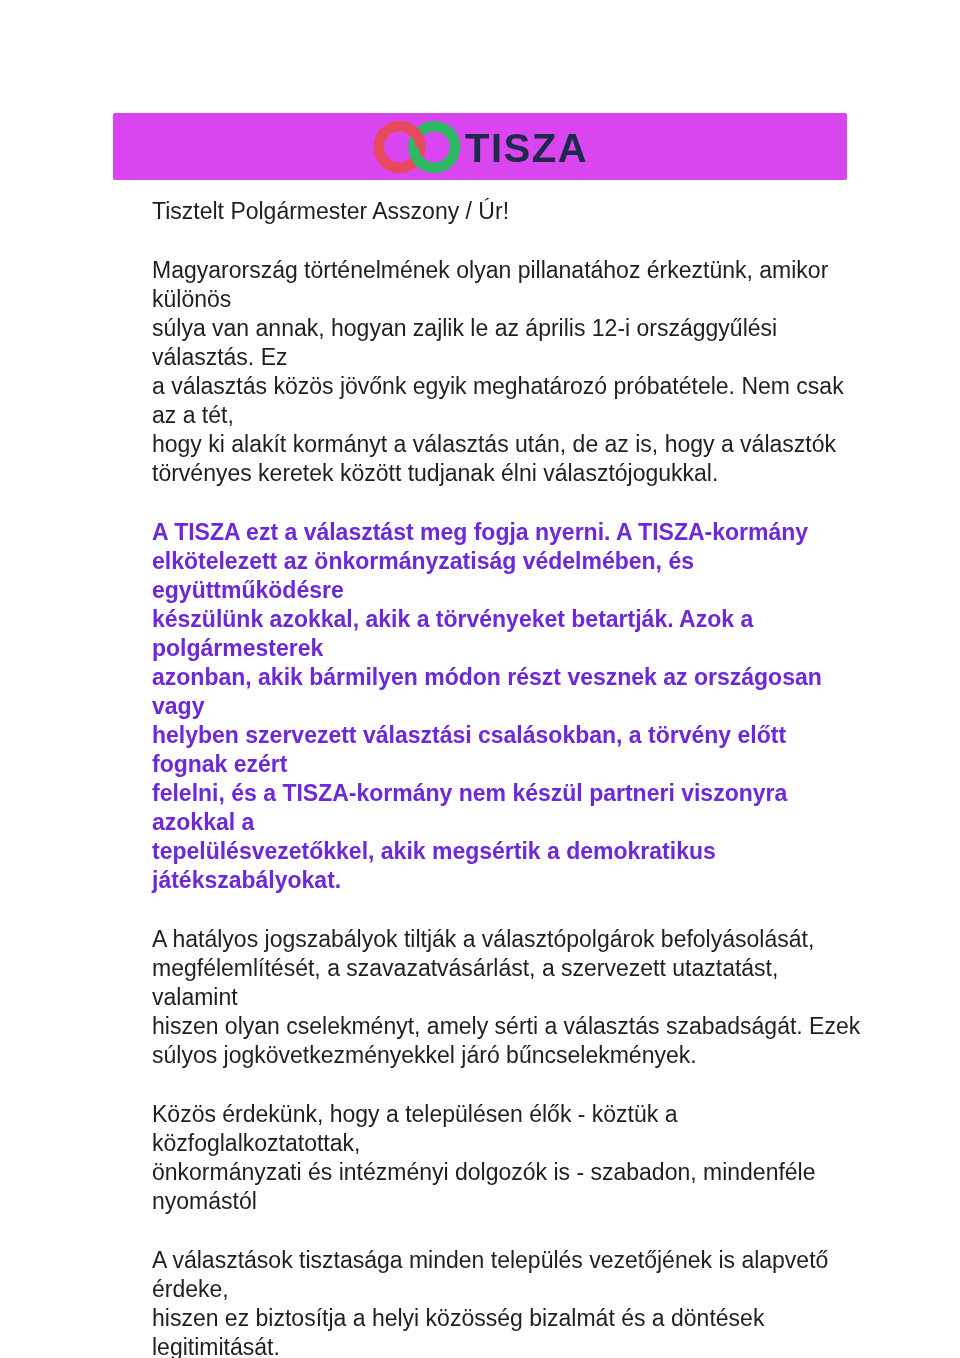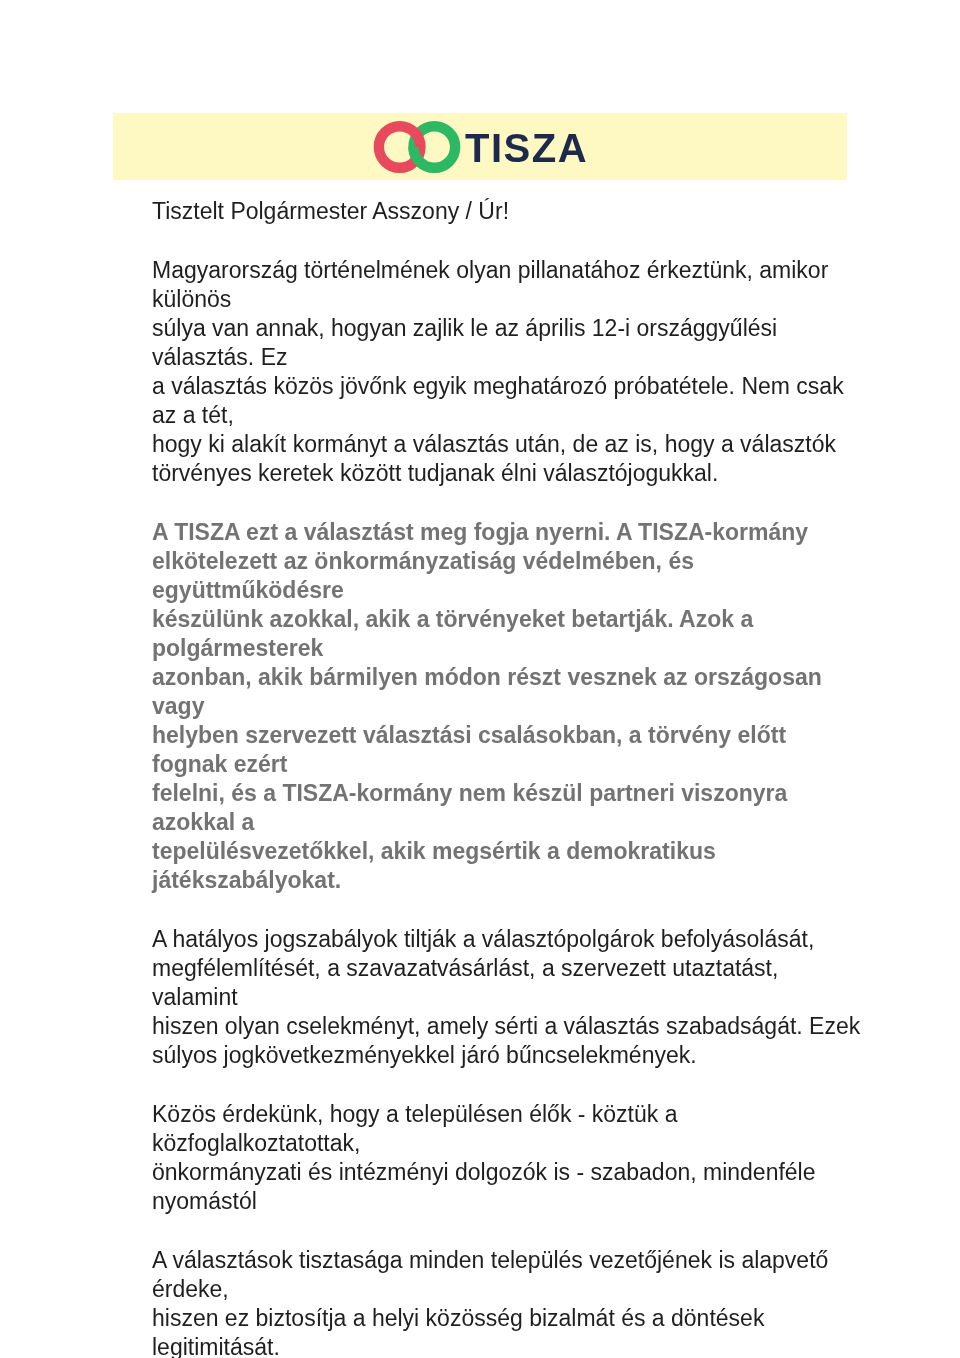--- a/index.html
+++ b/index.html
@@ -14,21 +14,21 @@
     height: 1358px;
     background: #ffffff;
     overflow: hidden;
   }
   .banner {
     position: absolute;
     left: 113px;
     top: 113px;
     width: 734px;
     height: 67px;
-    background: #fef9c3;
+    background: #d946ef;
     border-radius: 2px;
     display: flex;
     align-items: center;
     justify-content: center;
     gap: 3px;
   }
   .logo-svg {
     width: 90px;
     height: 52px;
     display: block;
@@ -52,21 +52,21 @@
   }
   .greeting {
     margin: 0 0 30px 0;
   }
   p.para {
     margin: 12px 0 30px 0;
     white-space: pre-line;
   }
   p.para.bold {
     font-weight: bold;
-    color: #737373;
+    color: #6d28d9;
   }
 </style>
 </head>
 <body>
 
 <div class="page">
 
   <div class="banner">
     <span>
       <svg class="logo-svg" viewBox="0 0 100 60" xmlns="http://www.w3.org/2000/svg">

